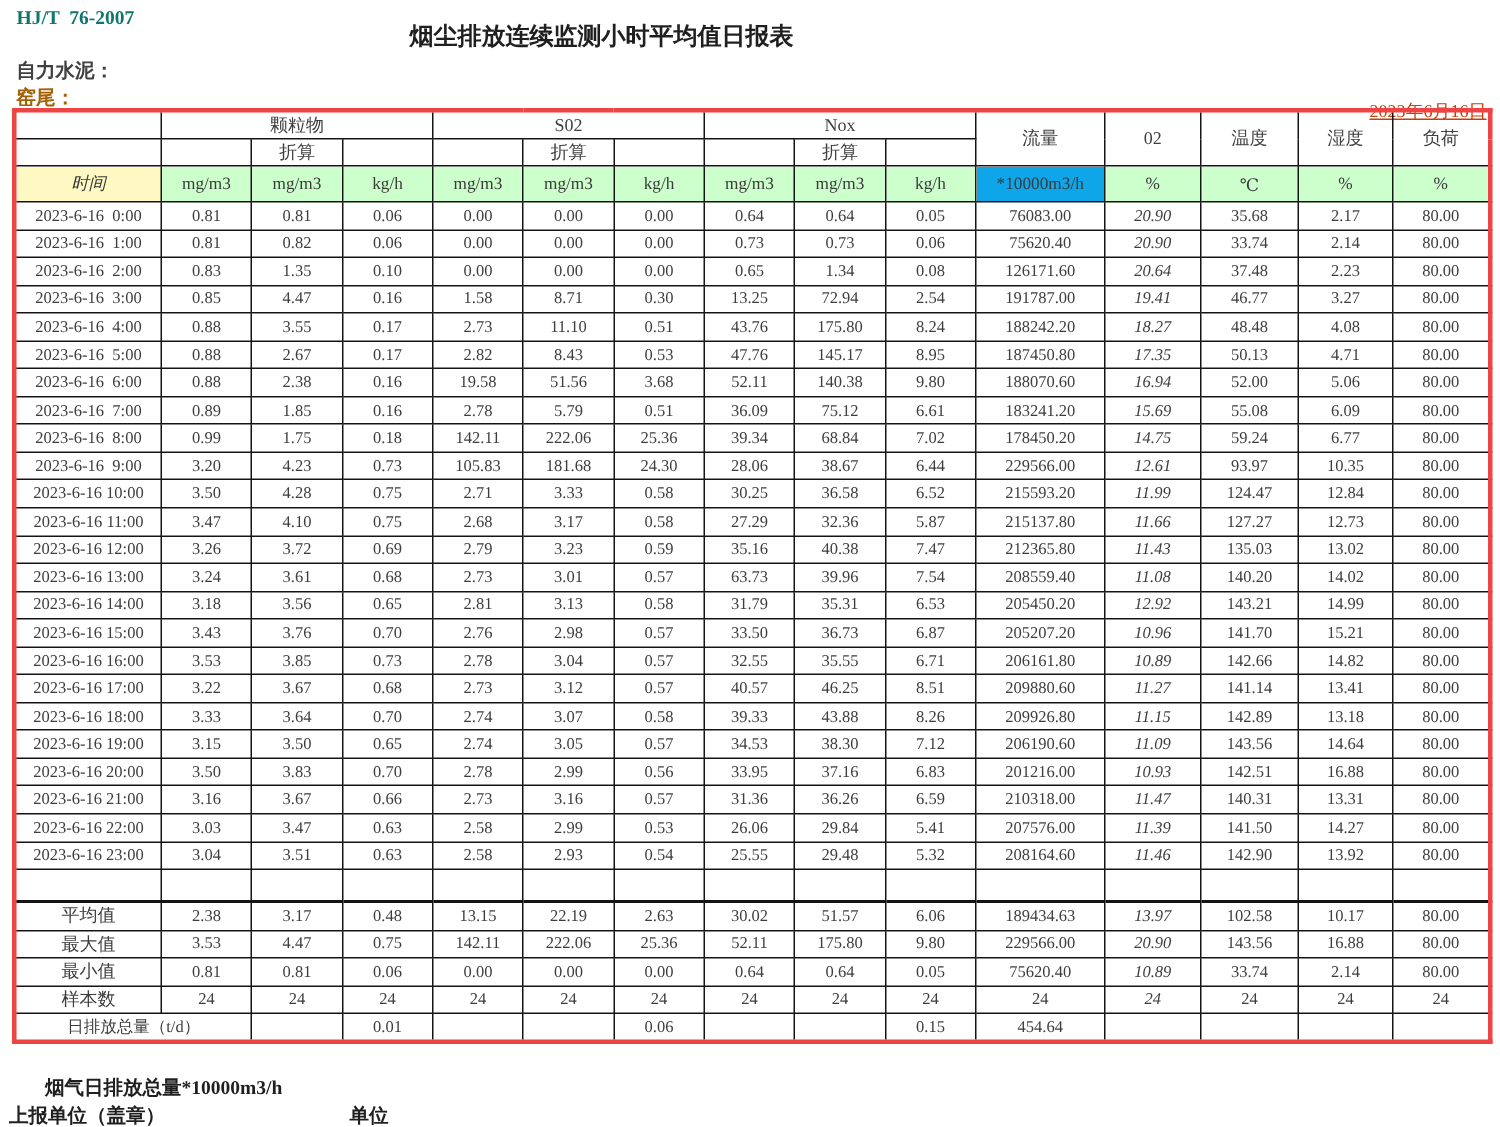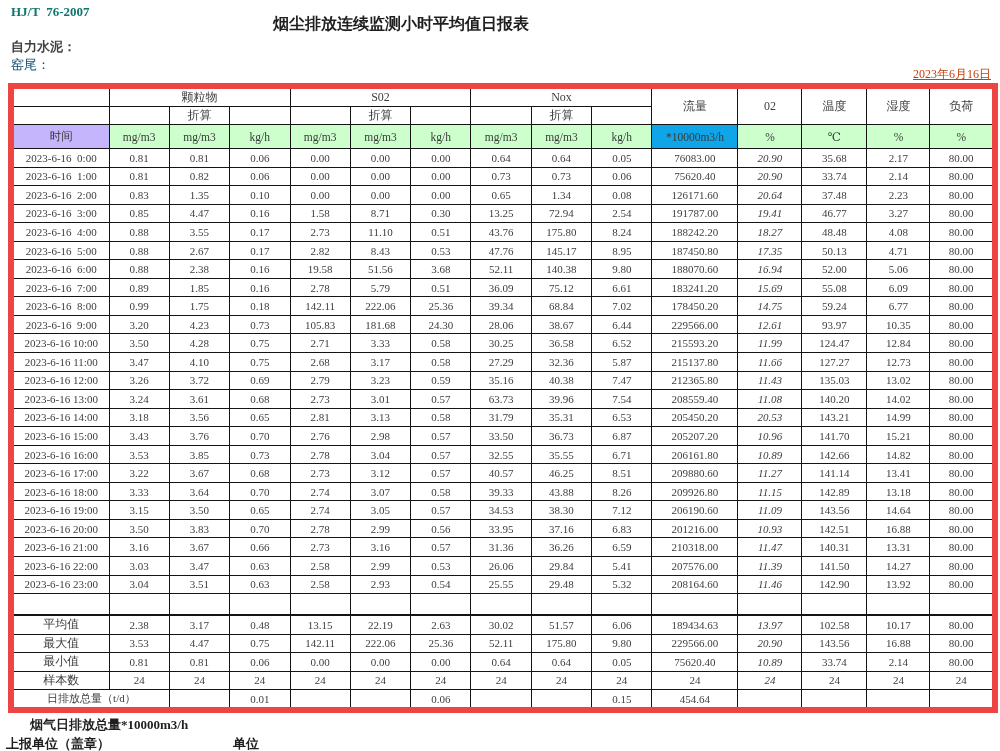--- a/index.html
+++ b/index.html
@@ -3,25 +3,25 @@
 <meta charset="utf-8">
 <style>
   html,body{margin:0;padding:0;}
   body{
     width:1000px;height:751px;background:#ffffff;position:relative;
     font-family:"Liberation Serif","DejaVu Serif",serif;color:#333;
   }
   .std{position:absolute;left:11px;top:4px;font-size:13px;font-weight:bold;white-space:pre;color:#0f766e;}
   .title{position:absolute;left:0;top:14px;width:802px;text-align:center;font-size:16px;font-weight:bold;color:#1f1f1f;}
   .company{position:absolute;left:11px;top:38px;font-size:13px;font-weight:bold;color:#404040;}
-  .location{position:absolute;left:11px;top:56px;font-size:13px;font-weight:normal;color:#0c4a6e;}
+  .location{position:absolute;left:11px;top:56px;font-size:13px;font-weight:bold;color:#a16207;}
   .date{position:absolute;right:9px;top:66px;font-size:12px;color:#c2410c;text-decoration:underline;}
   table.report{
-    position:absolute;left:8px;top:83px;width:984px;
-    border-collapse:collapse;table-layout:fixed;border:6px solid #ef4444;
+    position:absolute;left:8px;top:72px;width:984px;
+    border-collapse:collapse;table-layout:fixed;border:3px solid #ef4444;
   }
   table.report td{
     border:1px solid #141414;text-align:center;vertical-align:middle;
     font-size:11px;color:#3d3d3d;padding:0;overflow:hidden;white-space:pre;
   }
   tr.hr td{height:17px;font-size:12px;color:#404040;}
   tr.units td{height:23px;font-size:11.5px;color:#3a3a3a;}
   tr.dr td{height:17.55px;}
   tr.er td{height:20px;}
   tr.sum td{height:17.5px;}
@@ -81,21 +81,21 @@
       <td>折算</td>
       <td></td>
       <td class="tl"></td>
       <td>折算</td>
       <td></td>
       <td class="tl"></td>
       <td>折算</td>
       <td></td>
     </tr>
     <tr class="units">
-      <td style="background: #c4b5fd;">时间</td>
+      <td style="background: #fef9c3; font-style: italic;">时间</td>
       <td class="tl" style="background: rgb(204, 255, 204);">mg/m3</td>
       <td style="background: rgb(204, 255, 204);">mg/m3</td>
       <td style="background: rgb(204, 255, 204);">kg/h</td>
       <td class="tl" style="background: rgb(204, 255, 204);">mg/m3</td>
       <td style="background: rgb(204, 255, 204);">mg/m3</td>
       <td style="background: rgb(204, 255, 204);">kg/h</td>
       <td class="tl" style="background: rgb(204, 255, 204);">mg/m3</td>
       <td style="background: rgb(204, 255, 204);">mg/m3</td>
       <td style="background: rgb(204, 255, 204);">kg/h</td>
       <td class="tl" style="background: #0ea5e9;">*10000m3/h</td>
@@ -349,21 +349,21 @@
         <td class="tl">3.18</td>
         <td>3.56</td>
         <td>0.65</td>
         <td class="tl">2.81</td>
         <td>3.13</td>
         <td>0.58</td>
         <td class="tl">31.79</td>
         <td>35.31</td>
         <td>6.53</td>
         <td class="tl">205450.20</td>
-        <td class="tl o2">20.53</td>
+        <td class="tl o2">12.92</td>
         <td class="tl">143.21</td>
         <td class="tl">14.99</td>
         <td class="tl">80.00</td>
       </tr>
       <tr class="dr">
         <td class="time ">2023-6-16 15:00</td>
         <td class="tl">3.43</td>
         <td>3.76</td>
         <td>0.70</td>
         <td class="tl">2.76</td>

